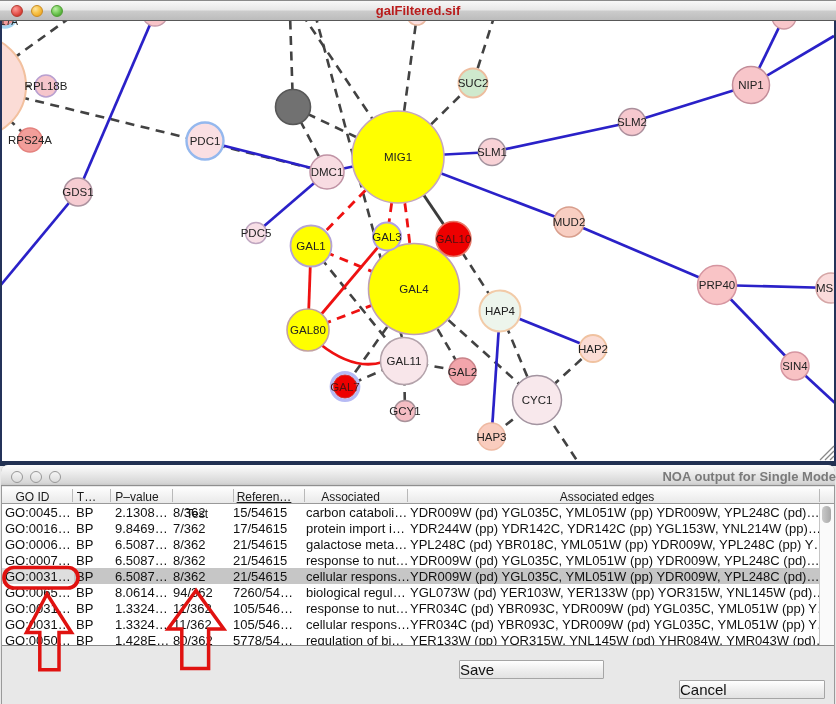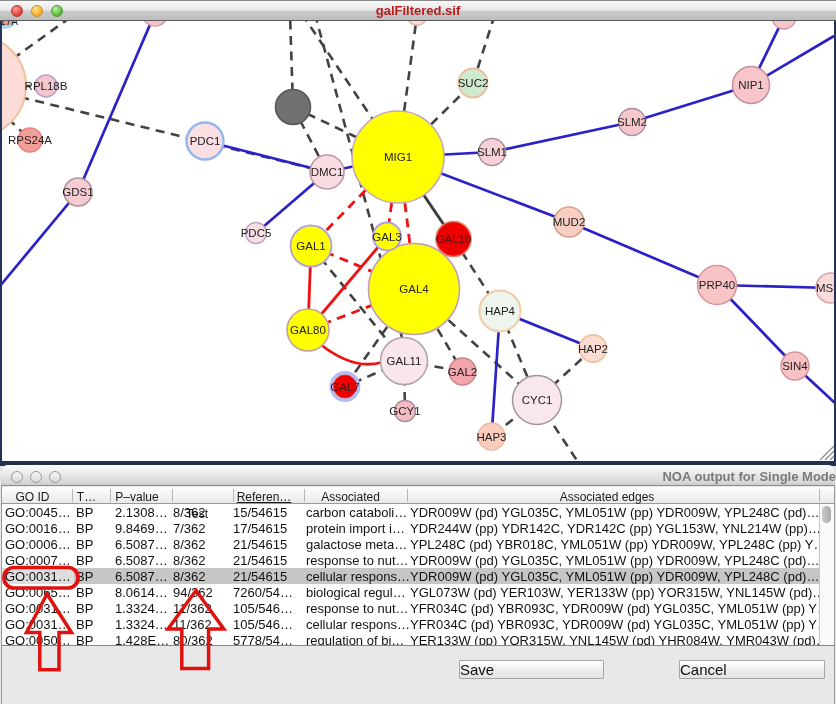--- a/index.html
+++ b/index.html
@@ -42,21 +42,21 @@
   #hl{left:2px;top:568px;width:817px;height:16px;background:#c6c6c6;}
   #hlcell{left:2px;top:568px;width:72px;height:16px;background:#dedede;}
   
   #sbar{left:819px;top:504px;width:15px;height:141px;background:#fafafa;border-left:1px solid #c5c5c5;box-sizing:border-box;}
   #sthumb{left:822px;top:506px;width:9px;height:17px;background:linear-gradient(90deg,#c9c9c9,#a8a8a8);border-radius:5px;}
   
   .btn{top:660px;height:19px;background:linear-gradient(#ffffff,#ececec 60%,#e2e2e2);
        border:1px solid #a5a5a5;border-radius:1px;box-sizing:border-box;
        font-size:15px;color:#111;text-align:left;line-height:17px;}
   #bsave{left:459px;width:145px;}
-  #bcancel{left:679px;width:146px;}
+  #bcancel{left:679px;width:146px;margin-top:20px;}
   
   .ann{pointer-events:none;}
 </style>
 </head>
 <body>
 <div class="abs" id="topwin"></div>
 
 <svg class="abs" style="left:0;top:21px" width="836" height="440" viewBox="0 21 836 440">
 <g fill="none" stroke-linecap="butt">
 

